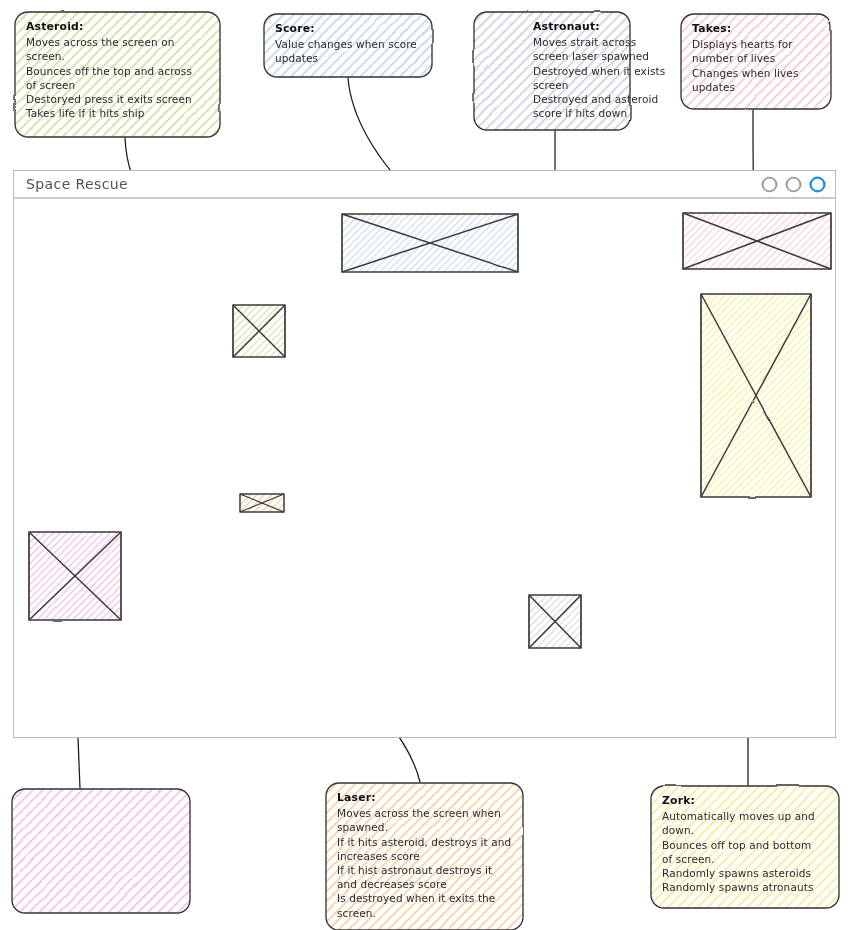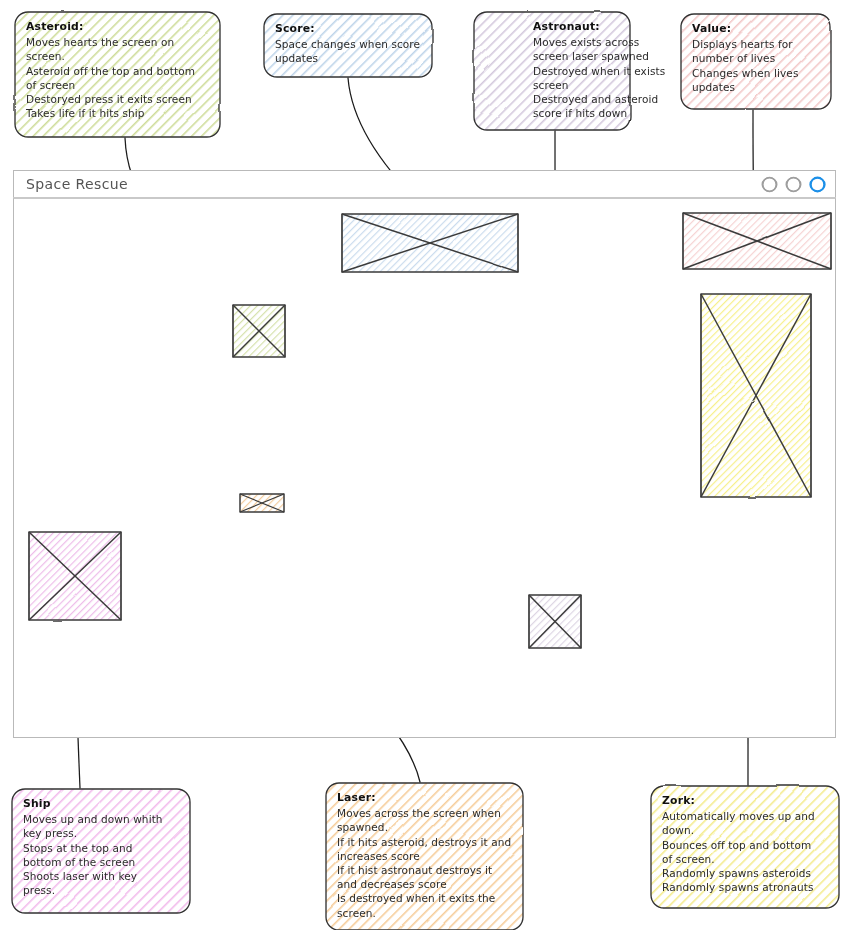--- a/index.html
+++ b/index.html
@@ -149,61 +149,52 @@
       <path d="M555,131 C556,250 556,420 555,588" marker-end="url(#ah)"></path>
       <path d="M753,110 C753,150 753,185 754,205" marker-end="url(#ah)"></path>
       <path d="M80,788 C78,740 76,690 75,632" marker-end="url(#ah)"></path>
       <path d="M420,782 C410,740 372,700 330,660 C290,622 268,570 263,522" marker-end="url(#ah)"></path>
       <path d="M748,785 C748,690 748,600 750,508" marker-end="url(#ah)"></path>
     </g>
   </svg>
 
   <div class="note" style="left:15px;top:12px;width:205px;height:125px;">
     <span class="ttl">Asteroid:</span>
-    <span class="ln">Moves hearts the screen on</span>
+    <span class="ln">Moves across the screen on</span>
     <span class="ln">screen.</span>
-    <span class="ln">Asteroid off the top and bottom</span>
+    <span class="ln">Bounces off the top and across</span>
     <span class="ln">of screen</span>
     <span class="ln">Destoryed press it exits screen</span>
     <span class="ln">Takes life if it hits ship</span>
   </div>
 
   <div class="note" style="left:264px;top:14px;width:182px;height:63px;">
     <span class="ttl">Score:</span>
-    <span class="ln">Space changes when score</span>
+    <span class="ln">Value changes when score</span>
     <span class="ln">updates</span>
   </div>
 
   <div class="note" style="left:474px;top:12px;width:156px;height:118px;margin-left:48px;">
     <span class="ttl">Astronaut:</span>
-    <span class="ln">Moves exists across</span>
+    <span class="ln">Moves strait across</span>
     <span class="ln">screen laser spawned</span>
     <span class="ln">Destroyed when it exists</span>
     <span class="ln">screen</span>
     <span class="ln">Destroyed and asteroid</span>
     <span class="ln">score if hits down</span>
   </div>
 
   <div class="note" style="left:681px;top:14px;width:150px;height:95px;">
-    <span class="ttl">Value:</span>
+    <span class="ttl">Takes:</span>
     <span class="ln">Displays hearts for</span>
     <span class="ln">number of lives</span>
     <span class="ln">Changes when lives</span>
     <span class="ln">updates</span>
   </div>
 
-  <div class="note" style="left:12px;top:789px;width:178px;height:124px;">
-    <span class="ttl">Ship</span>
-    <span class="ln">Moves up and down whith</span>
-    <span class="ln">key press.</span>
-    <span class="ln">Stops at the top and</span>
-    <span class="ln">bottom of the screen</span>
-    <span class="ln">Shoots laser with key</span>
-    <span class="ln">press.</span>
-  </div>
 
   <div class="note" style="left:326px;top:783px;width:197px;height:147px;">
     <span class="ttl">Laser:</span>
     <span class="ln">Moves across the screen when</span>
     <span class="ln">spawned.</span>
     <span class="ln">If it hits asteroid, destroys it and</span>
     <span class="ln">increases score</span>
     <span class="ln">If it hist astronaut destroys it</span>
     <span class="ln">and decreases score</span>
     <span class="ln">Is destroyed when it exits the</span>

